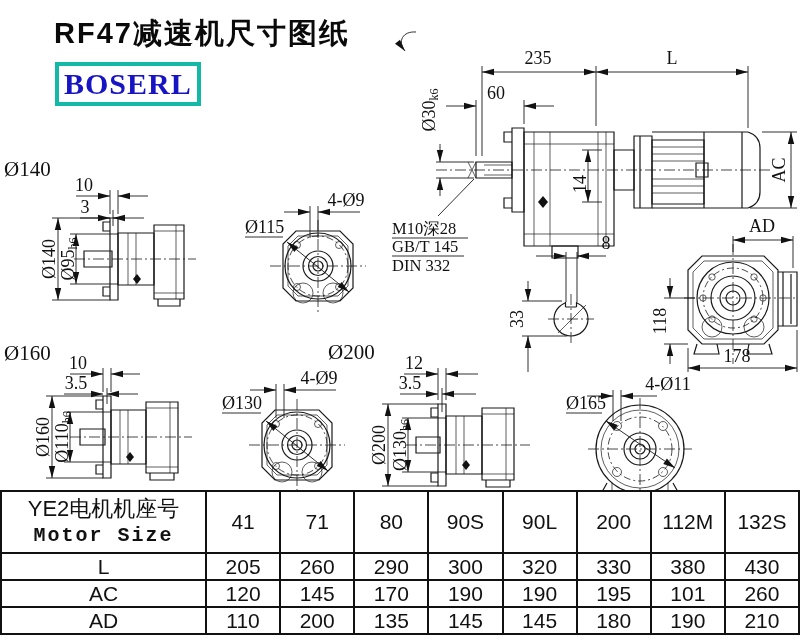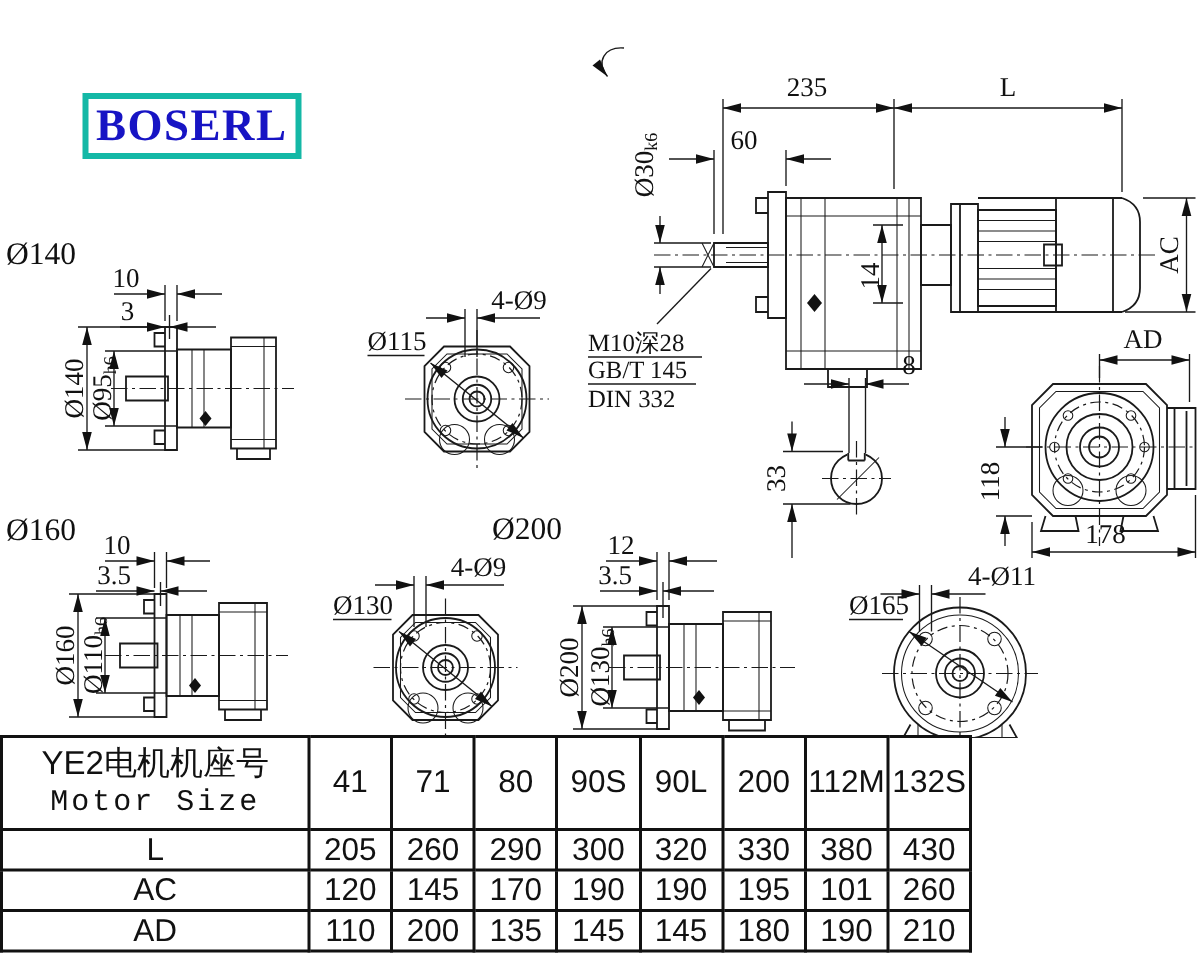--- a/index.html
+++ b/index.html
@@ -14,28 +14,28 @@
   svg text{font-family:"Liberation Serif",serif;fill:#111;}
   .dt{font-size:18px;}
   .sm{font-size:12px;}
   .lbl{font-size:21px;}
   .note{font-size:16.5px;}
   .ln{fill:none;stroke:#1a1a1a;stroke-width:1.2;}
   .th{fill:none;stroke:#1a1a1a;stroke-width:0.7;}
   .dim{fill:none;stroke:#1a1a1a;stroke-width:0.9;}
   .cl{fill:none;stroke:#1a1a1a;stroke-width:0.8;stroke-dasharray:11 3 2 3;}
   .bc{fill:none;stroke:#1a1a1a;stroke-width:0.8;stroke-dasharray:7 3 2 3;}
-  .spec-table{position:absolute;left:0;top:490px;width:648px;border-collapse:collapse;
+  .spec-table{position:absolute;left:0;top:490px;width:800px;border-collapse:collapse;
         table-layout:fixed;background:#fff;}
   .spec-table td{border:2px solid #111;text-align:center;vertical-align:middle;
         font-size:21px;color:#111;padding:0;}
   .spec-table .hcell{height:60px;}
   .spec-table .dcell{height:25px;}
   .hcn{font-size:22px;line-height:28px;}
-  .hen{font-family:"Liberation Mono",monospace;font-size:20px;line-height:26px;letter-spacing:2px;}
+  .hen{font-family:"Liberation Mono",monospace;font-size:20px;line-height:26px;letter-spacing:2px;font-weight:bold;}
 </style>
 </head>
 <body>
 
 <div class="stage">
 
 <svg width="800" height="492" viewBox="0 0 800 492">
   <defs>
     <marker id="ae" markerWidth="14" markerHeight="8" refX="13" refY="4" orient="auto" markerUnits="userSpaceOnUse">
       <path d="M13,4 L1,0.8 L1,7.2 Z" fill="#111"></path>
@@ -291,20 +291,21 @@
     <path class="dim" d="M613,421 V390 M621,421 V390"></path>
     <path class="dim" d="M587,396 H613" marker-end="url(#ae)"></path>
     <path class="dim" d="M657,396 H621" marker-end="url(#ae)"></path>
     <text class="dt" x="668" y="390" text-anchor="middle">4-Ø11</text>
     <text class="dt" x="566" y="409">Ø165</text>
     <path class="dim" d="M566,413 H602"></path>
     <path class="dim" d="M606,421 L675,468" marker-start="url(#as)" marker-end="url(#ae)"></path>
   </g>
 </svg>
 
+<div class="title">RF47减速机尺寸图纸</div>
 <div class="logo">BOSERL</div>
 
 <table class="spec-table">
   <colgroup>
     <col style="width:205px">
         <col>
         <col>
         <col>
         <col>
         <col>

